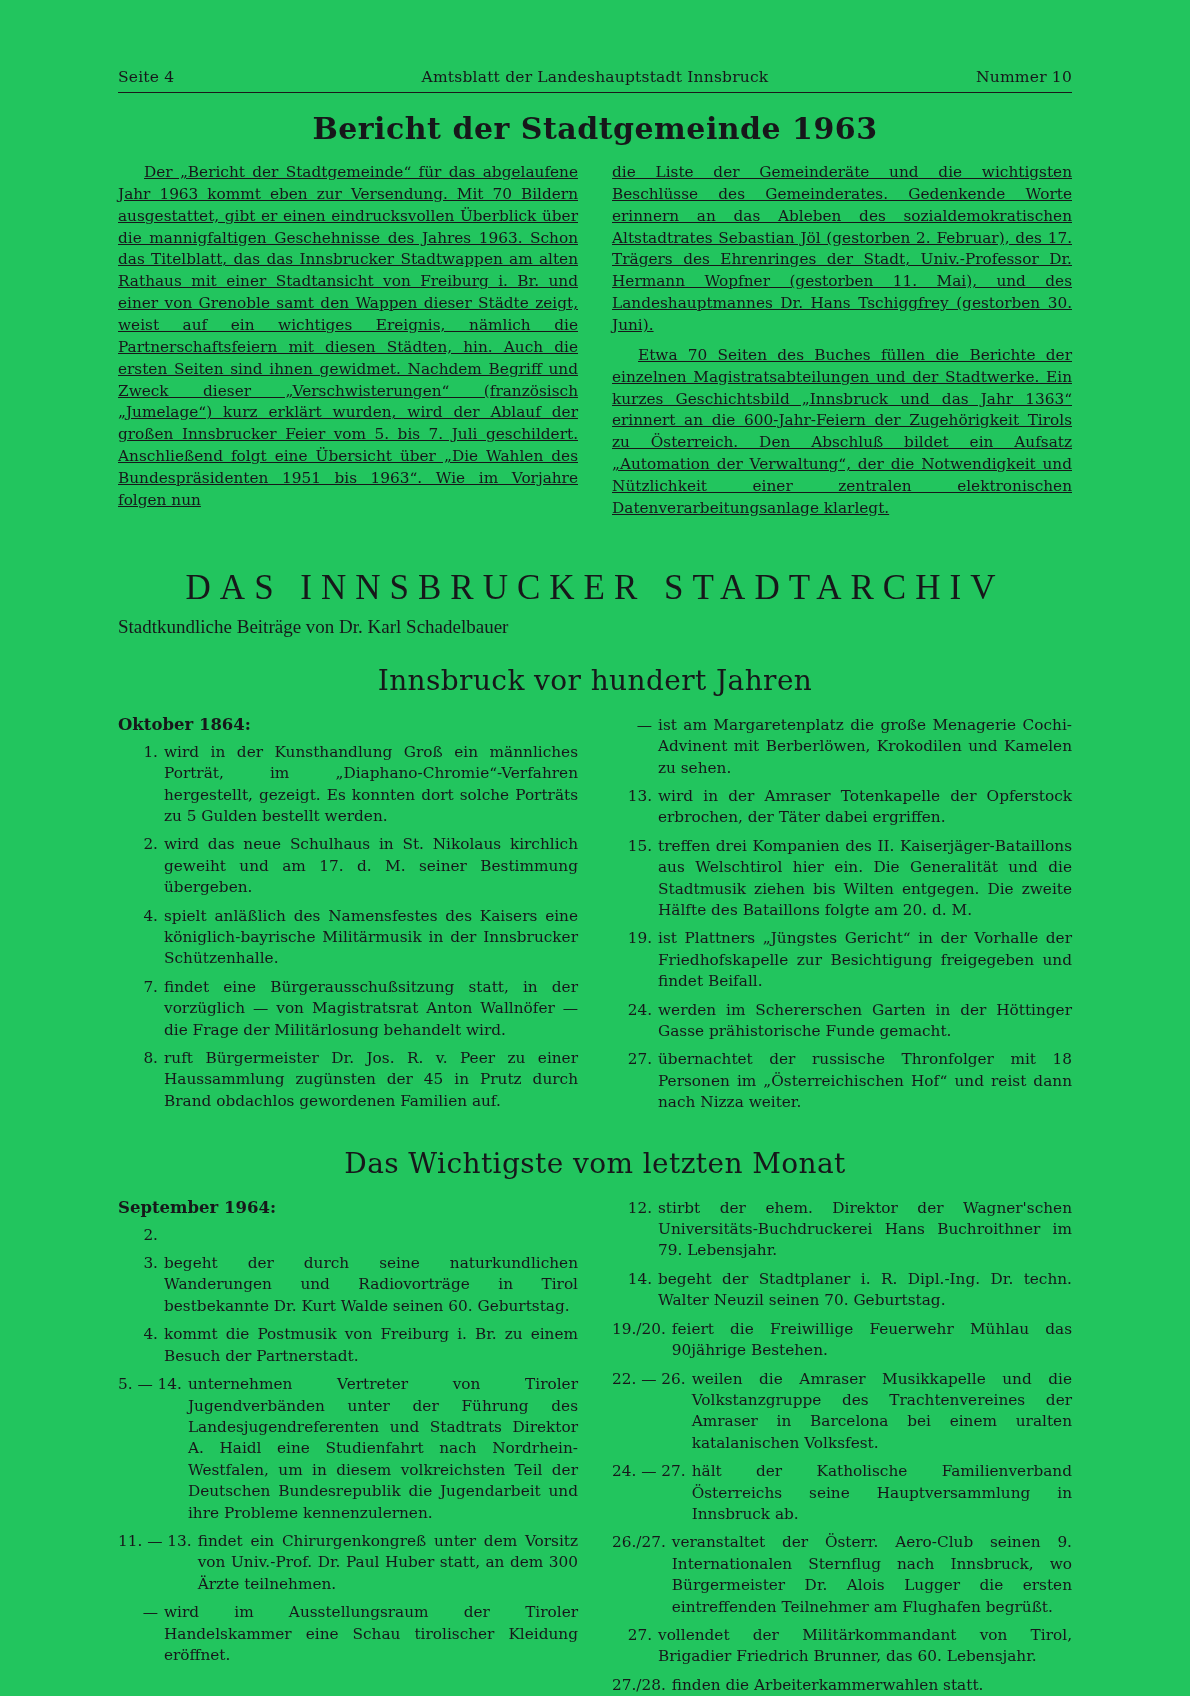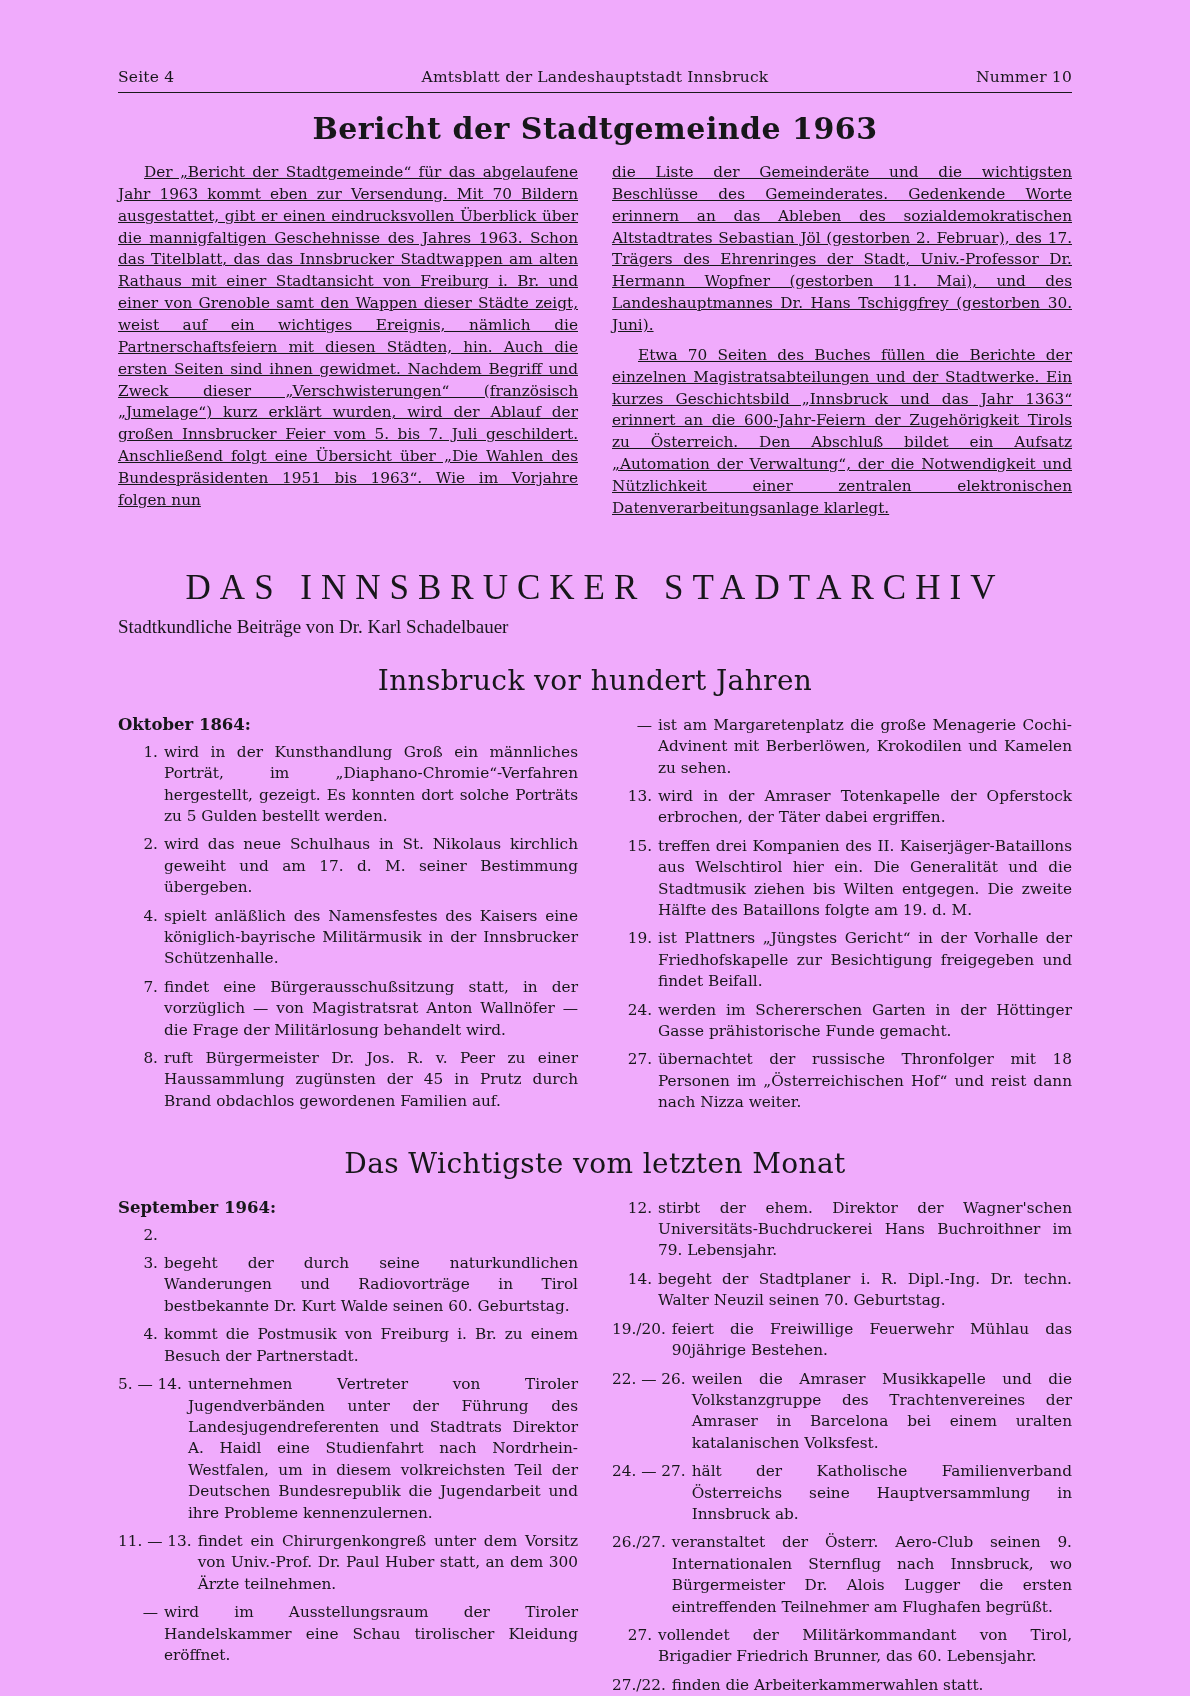--- a/index.html
+++ b/index.html
@@ -4,21 +4,21 @@
 <style>
   html, body {
     margin: 0;
     padding: 0;
     background: #f4f1e4;
   }
   .page {
     position: relative;
     width: 1190px;
     height: 1696px;
-    background: #f0abfc;
+    background: #22c55e;
     margin: 0 auto;
     font-family: "DejaVu Serif", serif;
     color: #17171a;
     box-sizing: border-box;
     overflow: hidden;
   }
   .inner {
     position: absolute;
     left: 118px;
     top: 68px;
@@ -189,21 +189,21 @@
           <li>
               <span class="num">—</span>
               <span class="txt">ist am Margaretenplatz die große Menagerie Cochi-Advinent mit Berberlöwen, Krokodilen und Kamelen zu sehen.</span>
             </li>
           <li>
               <span class="num">13.</span>
               <span class="txt">wird in der Amraser Totenkapelle der Opferstock erbrochen, der Täter dabei ergriffen.</span>
             </li>
           <li>
               <span class="num">15.</span>
-              <span class="txt">treffen drei Kompanien des II. Kaiserjäger-Bataillons aus Welschtirol hier ein. Die Generalität und die Stadtmusik ziehen bis Wilten entgegen. Die zweite Hälfte des Bataillons folgte am 19. d. M.</span>
+              <span class="txt">treffen drei Kompanien des II. Kaiserjäger-Bataillons aus Welschtirol hier ein. Die Generalität und die Stadtmusik ziehen bis Wilten entgegen. Die zweite Hälfte des Bataillons folgte am 20. d. M.</span>
             </li>
           <li>
               <span class="num">19.</span>
               <span class="txt">ist Plattners „Jüngstes Gericht“ in der Vorhalle der Friedhofskapelle zur Besichtigung freigegeben und findet Beifall.</span>
             </li>
           <li>
               <span class="num">24.</span>
               <span class="txt">werden im Schererschen Garten in der Höttinger Gasse prähistorische Funde gemacht.</span>
             </li>
           <li>
@@ -270,21 +270,21 @@
             </li>
           <li>
               <span class="num">26./27.</span>
               <span class="txt">veranstaltet der Österr. Aero-Club seinen 9. Internationalen Sternflug nach Innsbruck, wo Bürgermeister Dr. Alois Lugger die ersten eintreffenden Teilnehmer am Flughafen begrüßt.</span>
             </li>
           <li>
               <span class="num">27.</span>
               <span class="txt">vollendet der Militärkommandant von Tirol, Brigadier Friedrich Brunner, das 60. Lebensjahr.</span>
             </li>
           <li>
-              <span class="num">27./22.</span>
+              <span class="num">27./28.</span>
               <span class="txt">finden die Arbeiterkammerwahlen statt.</span>
             </li>
           <li>
               <span class="num">28.</span>
               <span class="txt">kommen in der Frauenklinik Drillinge zur Welt.</span>
             </li>
 
         </ul>
       </div>
     </div>

